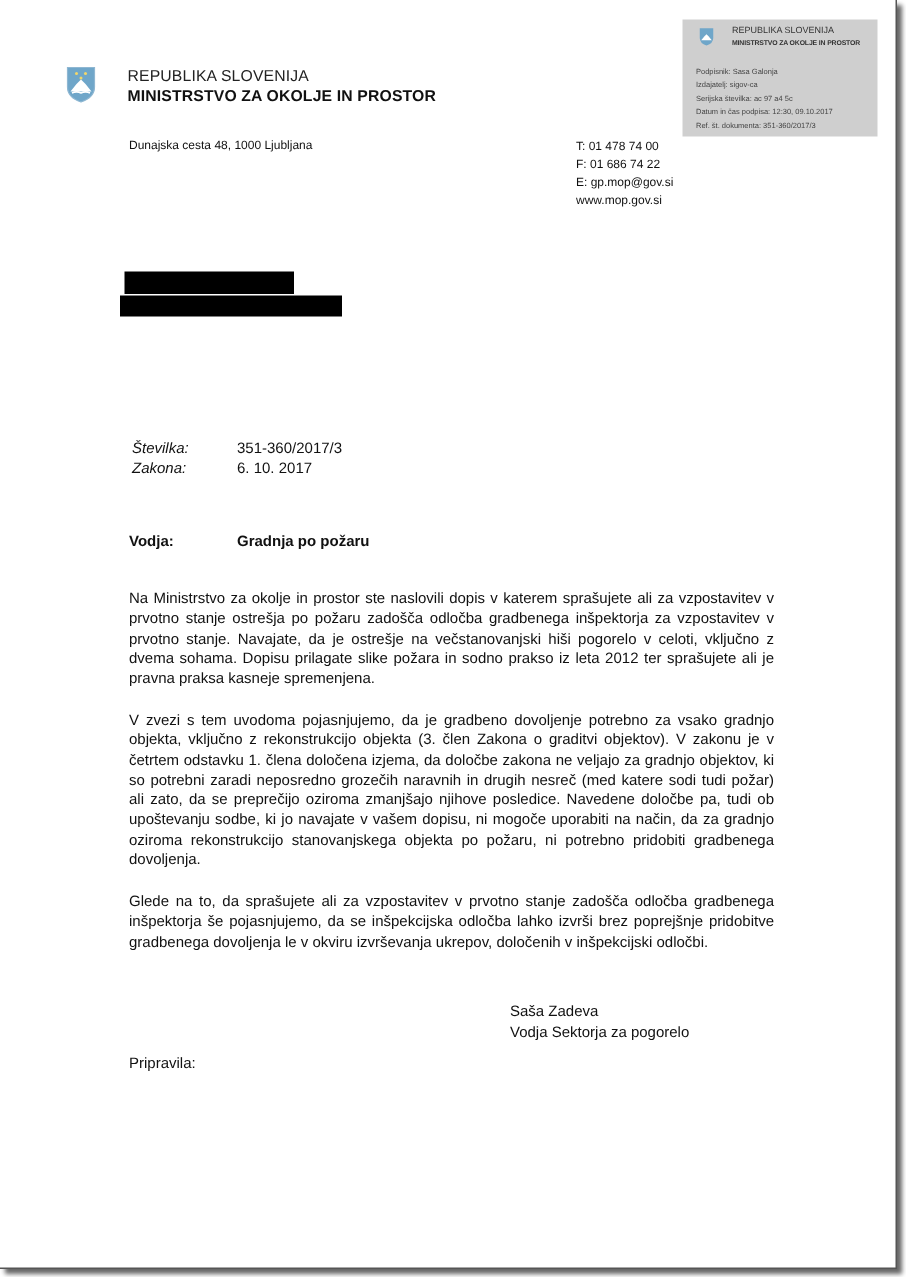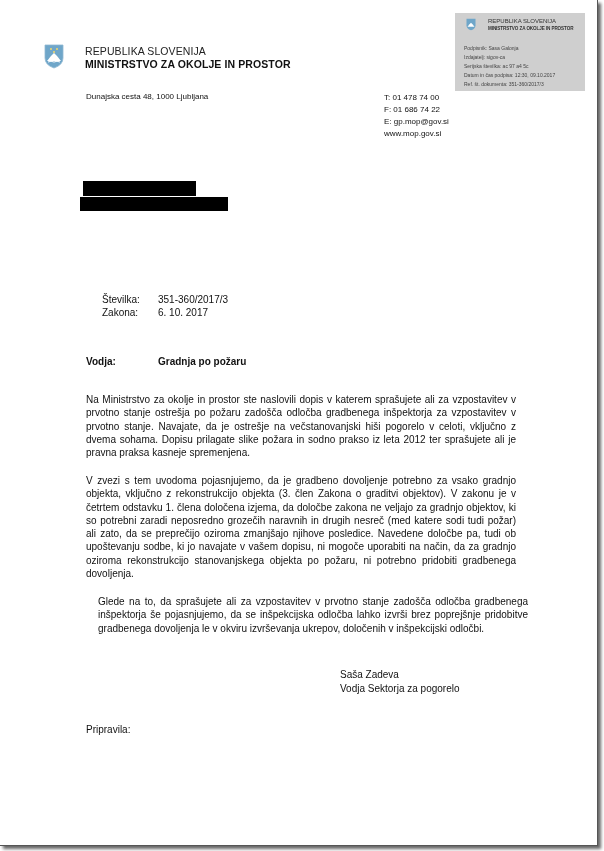--- a/index.html
+++ b/index.html
@@ -17,29 +17,29 @@
   .stamp {
     position: absolute; left: 455px; top: 13px; width: 130px; height: 78px; background: #cfcfcf;
   }
   .stamp-crest { position: absolute; left: 11px; top: 5px; width: 10px; height: 13px; }
   .stamp-t1 { position: absolute; left: 33px; top: 5px; font-size: 6px; color: #333; }
   .stamp-t2 { position: absolute; left: 33px; top: 13px; font-size: 4.6px; font-weight: bold; color: #333; letter-spacing: -0.1px; }
   .stamp-rows { position: absolute; left: 9px; top: 31px; font-size: 5px; line-height: 9px; color: #444; }
   .redact1 { position: absolute; left: 83px; top: 181px; width: 113px; height: 15px; background: #000; }
   .redact2 { position: absolute; left: 80px; top: 197px; width: 148px; height: 14px; background: #000; }
   .meta { position: absolute; left: 86px; font-size: 10px; color: #111; }
-  .meta .lbl { position: absolute; left: 16px; }
+  .meta .lbl { position: absolute; left: 2px; font-style: italic; }
   .meta .val { position: absolute; left: 72px; white-space: nowrap; }
   .subject { position: absolute; left: 86px; top: 356px; font-size: 10px; font-weight: bold; }
   .subject .val { position: absolute; left: 72px; white-space: nowrap; }
   .para {
     position: absolute; left: 86px; width: 430px; font-size: 10px; line-height: 13.3px; text-align: justify; color: #111;
   }
   .sign { position: absolute; left: 340px; top: 668px; font-size: 10px; line-height: 14px; }
-  .prep { position: absolute; left: 86px; top: 723px; font-size: 10px; line-height: 14px; }
+  .prep { position: absolute; left: 86px; top: 703px; font-size: 10px; line-height: 14px; }
 </style>
 </head>
 <body>
 
 <div class="page">
 
   <svg class="logo-crest" viewBox="0 0 20 25">
     <path d="M1 1 H19 V14 Q19 21 10 24 Q1 21 1 14 Z" fill="#6fa6c9" stroke="#8fb7d2" stroke-width="0.8"></path>
     <circle cx="7" cy="5" r="1" fill="#f3d76a"></circle>
       <circle cx="13" cy="5" r="1" fill="#f3d76a"></circle>
@@ -87,21 +87,21 @@
     <span class="val">6. 10. 2017</span>
   </div>
 
   <div class="subject">
     <span>Vodja:</span>
     <span class="val">Gradnja po požaru</span>
   </div>
 
   <div class="para" style="top:393px;">Na Ministrstvo za okolje in prostor ste naslovili dopis v katerem sprašujete ali za vzpostavitev v prvotno stanje ostrešja po požaru zadošča odločba gradbenega inšpektorja za vzpostavitev v prvotno stanje. Navajate, da je ostrešje na večstanovanjski hiši pogorelo v celoti, vključno z dvema sohama. Dopisu prilagate slike požara in sodno prakso iz leta 2012 ter sprašujete ali je pravna praksa kasneje spremenjena.</div>
   <div class="para" style="top:474px;">V zvezi s tem uvodoma pojasnjujemo, da je gradbeno dovoljenje potrebno za vsako gradnjo objekta, vključno z rekonstrukcijo objekta (3. člen Zakona o graditvi objektov). V zakonu je v četrtem odstavku 1. člena določena izjema, da določbe zakona ne veljajo za gradnjo objektov, ki so potrebni zaradi neposredno grozečih naravnih in drugih nesreč (med katere sodi tudi požar) ali zato, da se preprečijo oziroma zmanjšajo njihove posledice. Navedene določbe pa, tudi ob upoštevanju sodbe, ki jo navajate v vašem dopisu, ni mogoče uporabiti na način, da za gradnjo oziroma rekonstrukcijo stanovanjskega objekta po požaru, ni potrebno pridobiti gradbenega dovoljenja.</div>
-  <div class="para" style="top:595px;margin-left:12px;">Glede na to, da sprašujete ali za vzpostavitev v prvotno stanje zadošča odločba gradbenega inšpektorja še pojasnjujemo, da se inšpekcijska odločba lahko izvrši brez poprejšnje pridobitve gradbenega dovoljenja le v okviru izvrševanja ukrepov, določenih v inšpekcijski odločbi.</div>
+  <div class="para" style="top:595px;">Glede na to, da sprašujete ali za vzpostavitev v prvotno stanje zadošča odločba gradbenega inšpektorja še pojasnjujemo, da se inšpekcijska odločba lahko izvrši brez poprejšnje pridobitve gradbenega dovoljenja le v okviru izvrševanja ukrepov, določenih v inšpekcijski odločbi.</div>
 
   <div class="sign">
     <div>Saša Zadeva</div>
     <div>Vodja Sektorja za pogorelo</div>
   </div>
 
   <div class="prep">
     <div>Pripravila:</div>
   </div>
 

